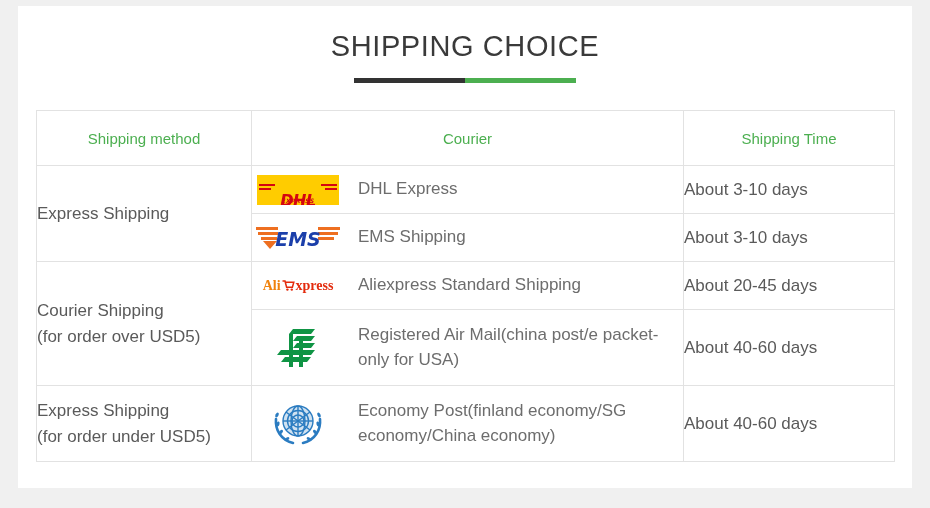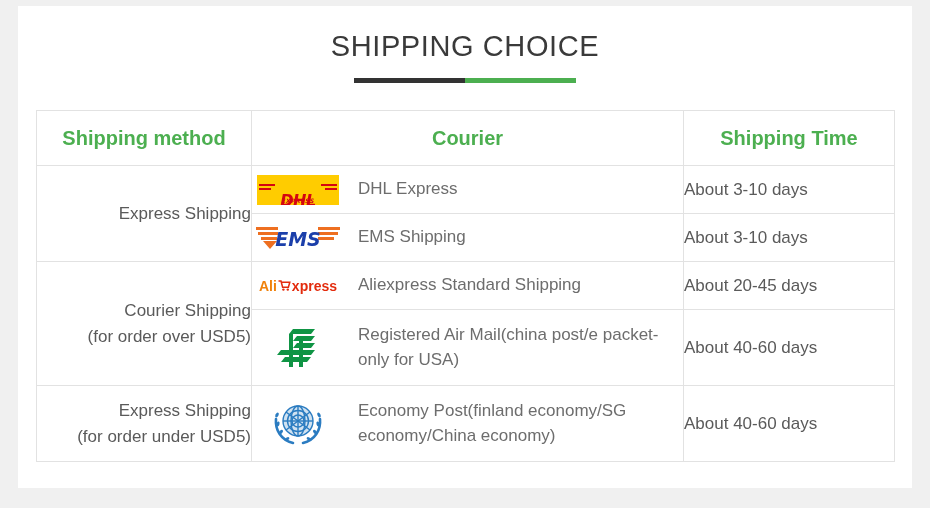--- a/index.html
+++ b/index.html
@@ -65,27 +65,27 @@
     vertical-align: middle;
   }
 
   .col-method  { width: 215px; }
   .col-courier { width: 432px; }
   .col-time    { width: 211px; }
 
   .ship-table thead th {
     height: 54px;
     color: #4caf50;
-    font-size: 20px;
-    font-weight: 700;
+    font-size: 15px;
+    font-weight: 400;
     text-align: center;
   }
 
   .method-cell {
-    text-align: right;
+    text-align: left;
     color: #5a5a5a;
     font-size: 17px;
     line-height: 1.5;
     padding: 8px 6px;
   }
   .time-cell {
     text-align: left;
     color: #5a5a5a;
     font-size: 17px;
     padding: 8px 6px;
@@ -161,21 +161,21 @@
   .logo-dhl .dhl-bar.r1 { right: 2px; }
   .logo-dhl .dhl-bar.r2 { right: 2px; top: 13px; width: 12px; }
 
   
   .logo-ems { width: 84px; height: 30px; }
 
   
   .logo-ali {
     display: flex;
     align-items: center;
-    font-family: Liberation Sans, sans-serif;
+    font-family: Liberation Serif, serif;
     font-size: 14px;
     font-weight: bold;
     white-space: nowrap;
   }
   .logo-ali .ali-part { color: #f0820c; }
   .logo-ali .ali-cart { margin: 0 1px; display: inline-flex; }
   .logo-ali .ali-rest { color: #e32b0d; }
 
   
   .logo-post { width: 46px; height: 46px; }

